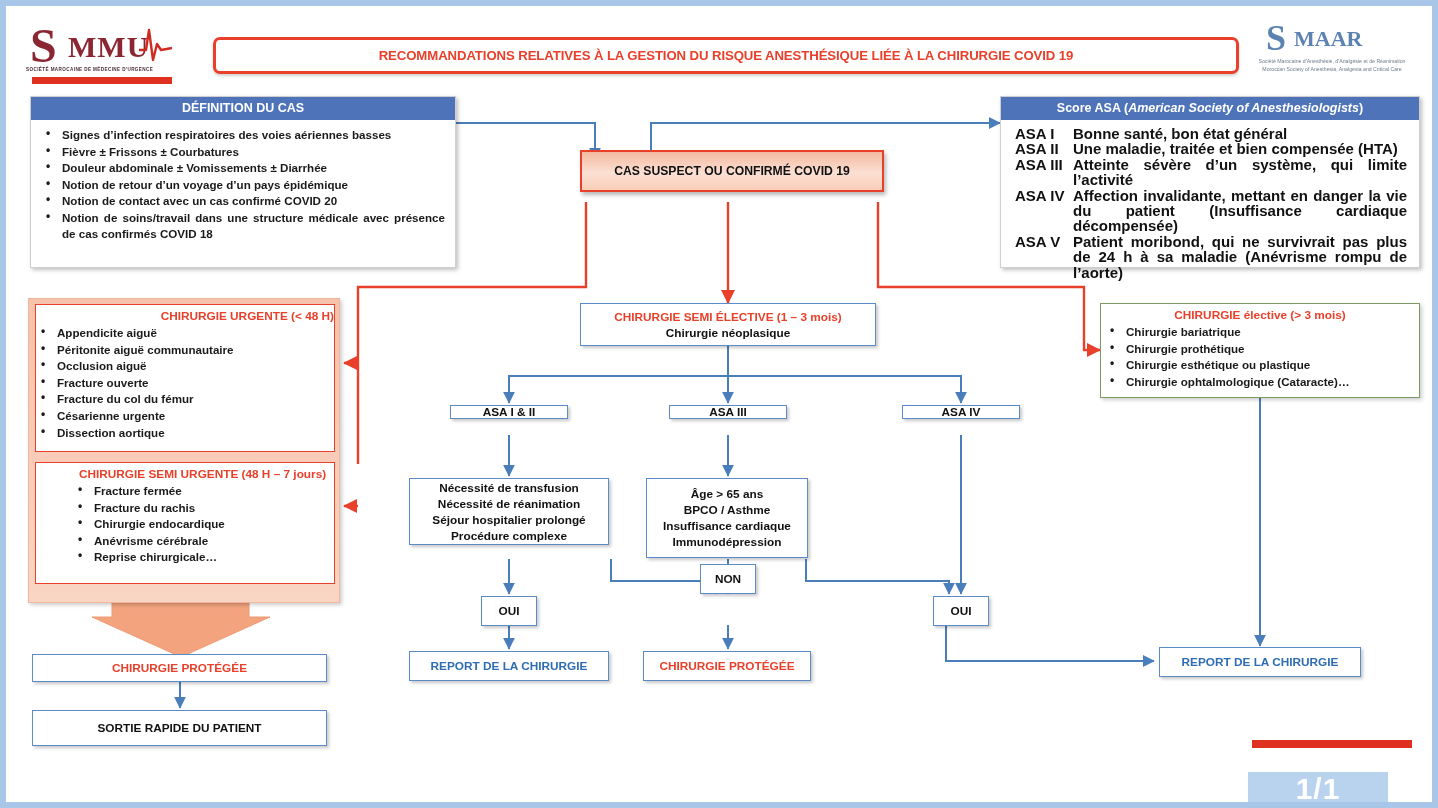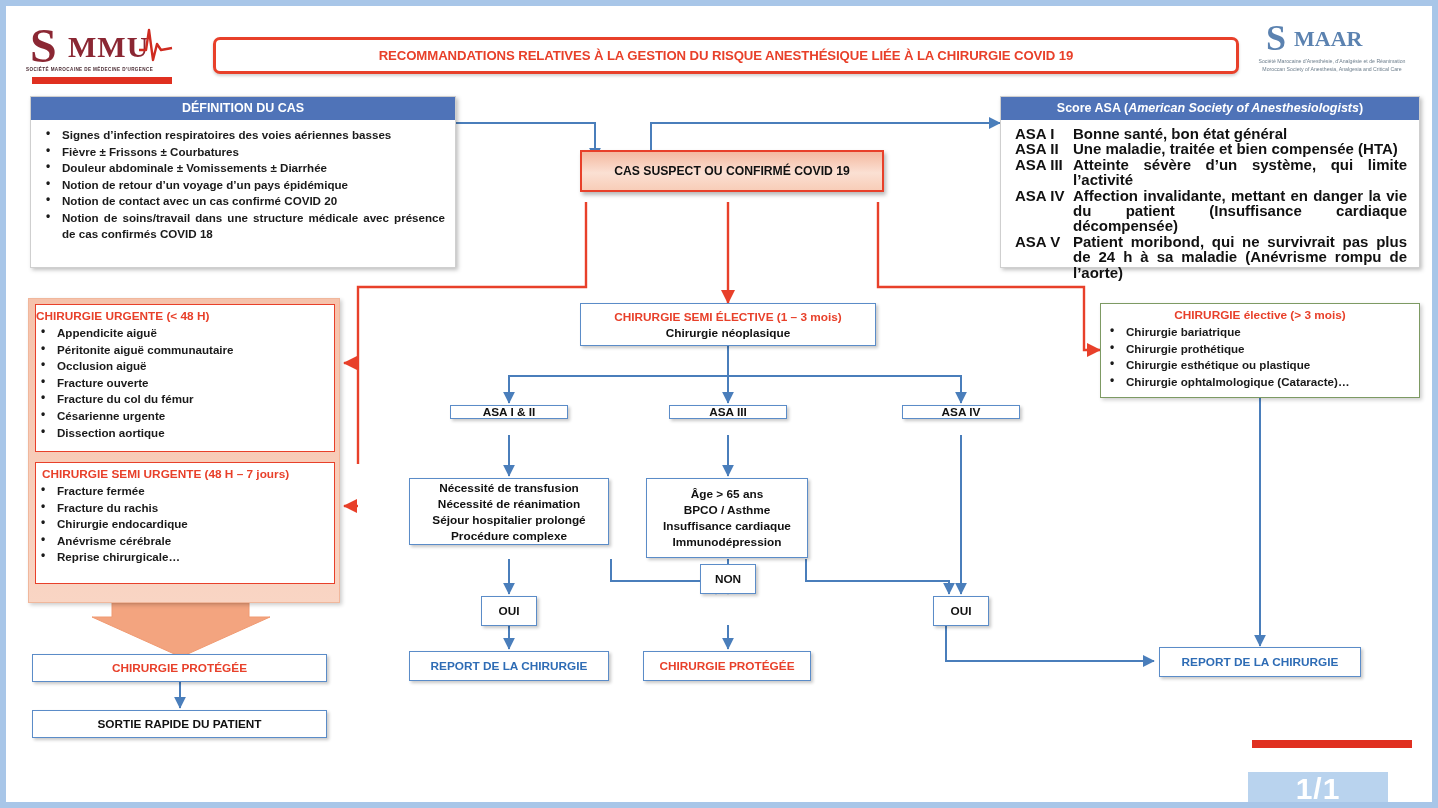--- a/index.html
+++ b/index.html
@@ -130,21 +130,21 @@
     left:22px; top:292px; width:312px; height:305px;
     background:linear-gradient(180deg,#f6c2ab 0%, #f9d5c4 100%);
     border:1px solid #f0b79c;
     box-shadow:2px 2px 4px rgba(0,0,0,.2);
   }
   .urgent-inner {
     position:absolute; left:6px; width:300px;
     background:#ffffff; border:1.8px solid #e8402a;
   }
   .urgent-title {
-    text-align:left; color:#e8402a; font-weight:bold;
+    text-align:right; color:#e8402a; font-weight:bold;
     font-size:11.8px; padding:4px 0 2px;
   }
   .urgent-title.left-al { text-align:left; padding-left:8px; }
 
   
   svg.conn { position:absolute; left:0; top:0; width:1438px; height:808px; pointer-events:none; }
 
   
   #red-bottom-bar { right:20px; bottom:54px; width:160px; height:8px; background:#e03020; }
   #page-chip {
@@ -288,21 +288,21 @@
         <li>Appendicite aiguë</li>
         <li>Péritonite aiguë communautaire</li>
         <li>Occlusion aiguë</li>
         <li>Fracture ouverte</li>
         <li>Fracture du col du fémur</li>
         <li>Césarienne urgente</li>
         <li>Dissection aortique</li>
       </ul>
     </div>
 
-    <div class="urgent-inner" style="top:163px; height:122px;">
+    <div class="urgent-inner" style="top:163px; height:122px;padding-left:37px;">
       <div class="urgent-title left-al" style="padding-left:6px;">CHIRURGIE SEMI URGENTE (48 H – 7 jours)</div>
       <ul class="bul" style="padding:0 4px 4px 0;">
         <li>Fracture fermée</li>
         <li>Fracture du rachis</li>
         <li>Chirurgie endocardique</li>
         <li>Anévrisme cérébrale</li>
         <li>Reprise chirurgicale…</li>
       </ul>
     </div>
   </div>
@@ -364,21 +364,21 @@
     <span class="ln red">CHIRURGIE PROTÉGÉE</span>
   </div>
 
   <div class="abs fbox" style="left:1153px; top:641px; width:202px; height:30px;">
     <span class="ln blue">REPORT DE LA CHIRURGIE</span>
   </div>
 
   <div class="abs fbox" style="left:26px; top:648px; width:295px; height:28px;">
     <span class="ln red">CHIRURGIE PROTÉGÉE</span>
   </div>
-  <div class="abs fbox" style="left:26px; top:704px; width:295px; height:28px;justify-content:center;">
+  <div class="abs fbox" style="left:26px; top:704px; width:295px; height:36px;justify-content:center;">
     <span class="ln">SORTIE RAPIDE DU PATIENT</span>
   </div>
 
   <div id="red-bottom-bar" class="abs"></div>
   <div id="page-chip" class="abs">
     <span>1/1</span>
   </div>
 </div>
 
 </body></html>

